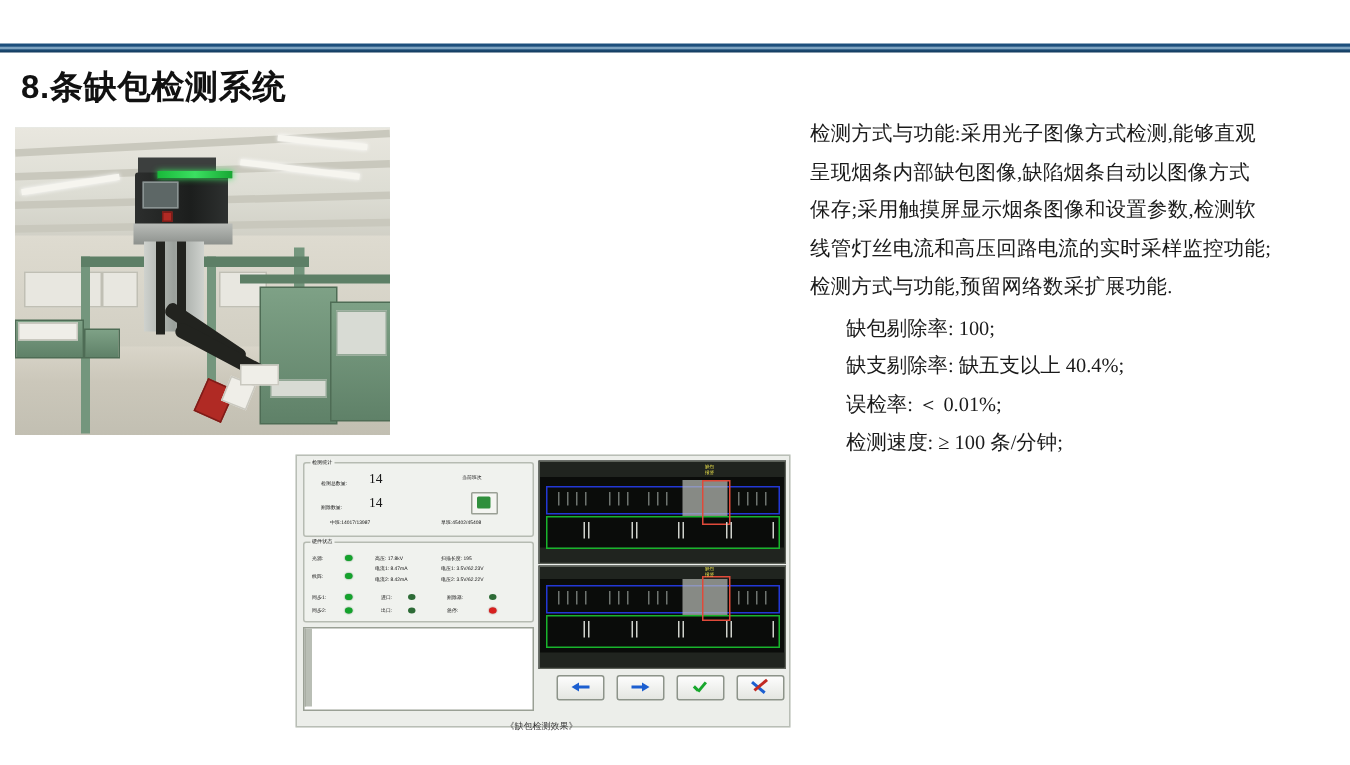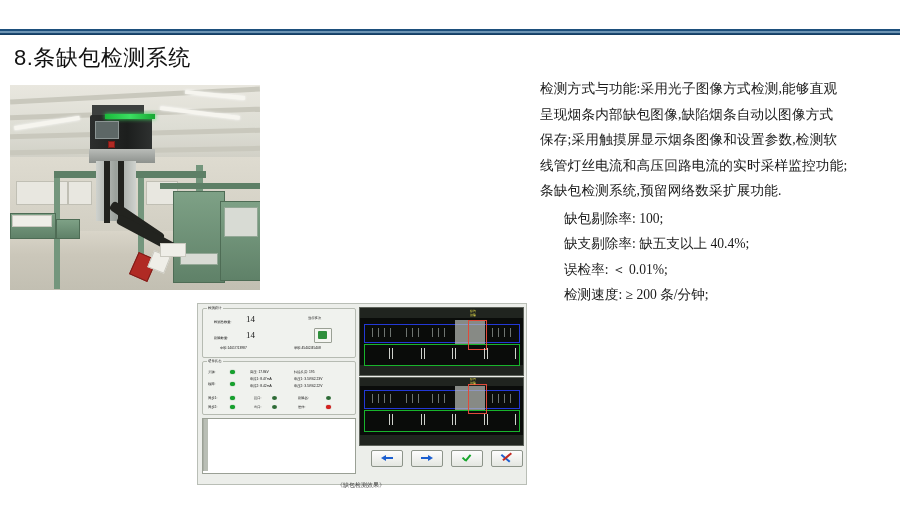--- a/index.html
+++ b/index.html
@@ -8,21 +8,21 @@
     font-family:"Liberation Sans","DejaVu Sans",sans-serif;
     position:relative;
   }
   .slide{position:absolute;left:0;top:0;width:900px;height:510px;background:#fff;}
 
   
   .top-rule{position:absolute;left:0;top:29px;width:900px;height:6px;
     background:linear-gradient(to bottom,#1d4f7c 0%,#1d4f7c 28%,#9fc0d8 50%,#1b4a74 72%,#13395b 100%);}
 
   
-  .title{position:absolute;left:14px;top:44px;font-size:22px;font-weight:normal;
+  .title{position:absolute;left:14px;top:44px;font-size:22px;font-weight:bold;
     color:#111;letter-spacing:0.5px;line-height:28px;white-space:nowrap;}
 
   
   .photo{position:absolute;left:10px;top:85px;width:250px;height:205px;overflow:hidden;
     background:#cfd6cc;}
   .ph-layer{position:absolute;}
   
   .ceil{left:0;top:0;width:250px;height:78px;
     background:linear-gradient(to bottom,#e9e7df 0%,#ddddd4 55%,#cfcec4 100%);}
   .beam{position:absolute;background:#c9c8bd;height:5px;}
@@ -302,24 +302,24 @@
     </div>
   </div>
 
   <div class="caption">《缺包检测效果》</div>
 
   <div class="rtext">
     <div class="para">检测方式与功能:采用光子图像方式检测,能够直观</div>
     <div class="para">呈现烟条内部缺包图像,缺陷烟条自动以图像方式</div>
     <div class="para">保存;采用触摸屏显示烟条图像和设置参数,检测软</div>
     <div class="para">线管灯丝电流和高压回路电流的实时采样监控功能;</div>
-    <div class="para">条缺包检测系统,预留网络数采扩展功能.</div>
+    <div class="para">检测方式与功能,预留网络数采扩展功能.</div>
 
 
     <div class="speclist">
       <div class="specrow">缺包剔除率:   100;</div>
       <div class="specrow">缺支剔除率:   缺五支以上 40.4%;</div>
       <div class="specrow">误检率: ＜ 0.01%;</div>
-      <div class="specrow">检测速度:  ≥ 200 条/分钟;</div>
+      <div class="specrow">检测速度:  ≥ 100 条/分钟;</div>
     </div>
   </div>
 
 </div>
 
 </body></html>

